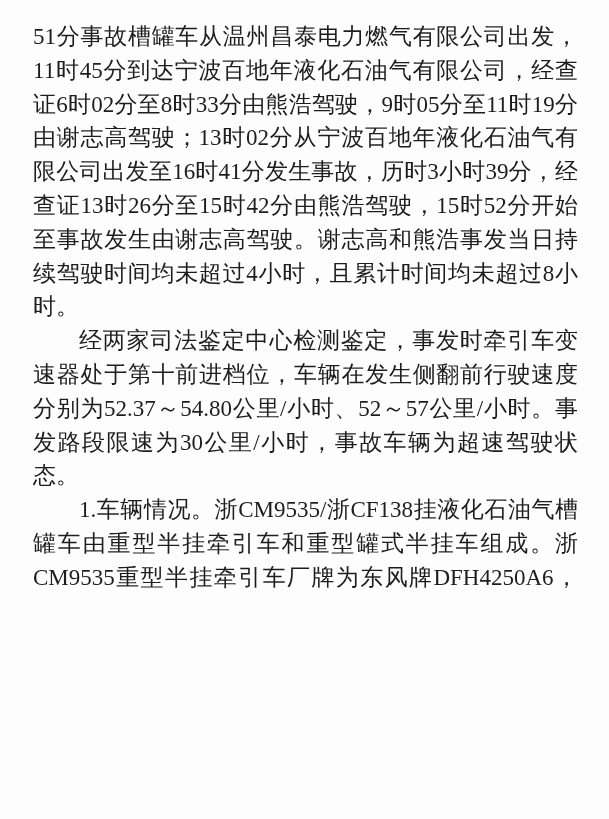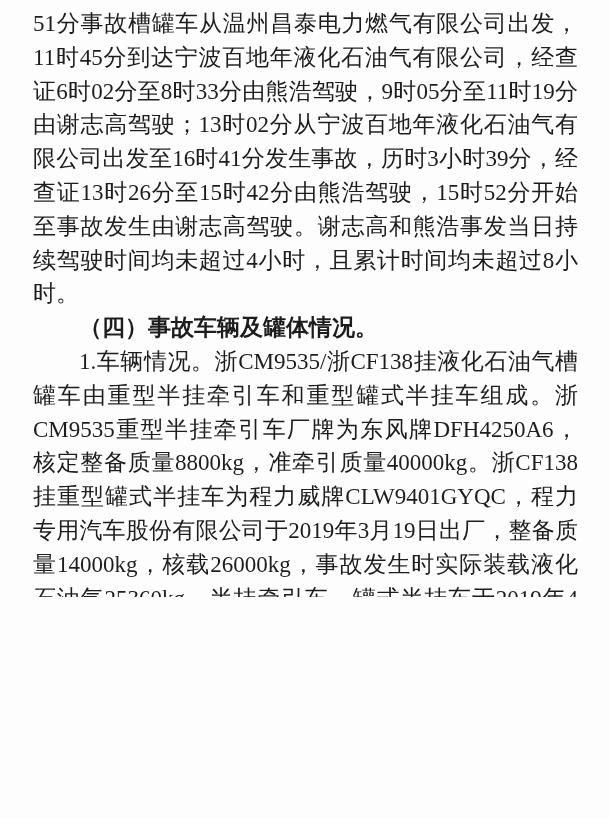--- a/index.html
+++ b/index.html
@@ -9,21 +9,21 @@
   body {
     width: 609px;
     height: 819px;
     background: #fdfdfd;
     overflow: hidden;
   }
   .page {
     box-sizing: border-box;
     width: 609px;
     height: 597px;
-    padding: 7px 31px 0 33px;
+    padding: 20px 31px 0 33px;
     font-family: "Liberation Serif", "DejaVu Serif", serif;
     font-size: 23px;
     line-height: 33.8px;
     color: #1d1d1d;
     text-align: justify;
     text-justify: inter-ideograph;
     overflow: hidden;
   }
   .page p {
     margin: 0;
@@ -41,15 +41,15 @@
   }
   .inline-bold {
     font-weight: normal;
   }
 </style>
 </head>
 <body>
 
 <div class="page">
   <p class="para-continued">51分事故槽罐车从温州昌泰电力燃气有限公司出发，11时45分到达宁波百地年液化石油气有限公司，经查证6时02分至8时33分由熊浩驾驶，9时05分至11时19分由谢志高驾驶；13时02分从宁波百地年液化石油气有限公司出发至16时41分发生事故，历时3小时39分，经查证13时26分至15时42分由熊浩驾驶，15时52分开始至事故发生由谢志高驾驶。谢志高和熊浩事发当日持续驾驶时间均未超过4小时，且累计时间均未超过8小时。</p>
-  <p class="section-heading">（四）事故车辆及罐体情况。</p>
+  <p class="para-indent">经两家司法鉴定中心检测鉴定，事发时牵引车变速器处于第十前进档位，车辆在发生侧翻前行驶速度分别为52.37～54.80公里/小时、52～57公里/小时。事发路段限速为30公里/小时，事故车辆为超速驾驶状态。</p>
   <p class="para-indent"><span class="inline-bold">1.车辆情况。</span><span>浙CM9535/浙CF138挂液化石油气槽罐车由重型半挂牵引车和重型罐式半挂车组成。浙CM9535重型半挂牵引车厂牌为东风牌DFH4250A6，核定整备质量8800kg，准牵引质量40000kg。浙CF138挂重型罐式半挂车为程力威牌CLW9401GYQC，程力专用汽车股份有限公司于2019年3月19日出厂，整备质量14000kg，核载26000kg，事故发生时实际装载液化石油气25360kg。半挂牵引车、罐式半挂车于2019年4月16日在温州市公安局交通警察支队办理注册登记，所有人为瑞安市瑞阳危险品运输有限公司，车辆使用性质为危险化学品运输，检验有效期至2021年4月30日。半挂牵引车、罐式半挂车于2019年4月22日在瑞安市道路运输管理局办理道路运输证，证号分别为危33081154732号、危33081154733号，换证截止时间均为2022</span></p>
 </div>
 
 </body></html>

